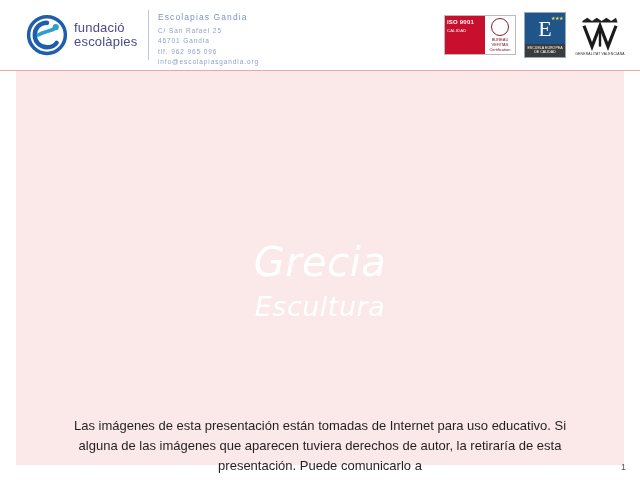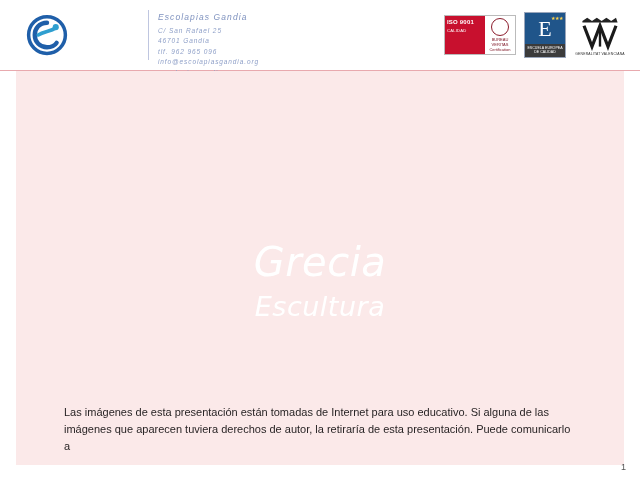--- a/index.html
+++ b/index.html
@@ -71,21 +71,20 @@
   }
   .addr {
     position: absolute;
     left: 158px;
     top: 11px;
     color: #8fa0c8;
     font-size: 6.5px;
     line-height: 1.62;
     letter-spacing: 0.9px;
     white-space: nowrap;
-    font-style: italic;
   }
   .addr .addr-title {
     font-size: 8.5px;
     letter-spacing: 1.1px;
     color: #7f92bf;
     margin-bottom: 1px;
   }
   .addr .addr-web {
     color: #8fa0c8;
   }
@@ -237,23 +236,24 @@
     color: #ffffff;
     font-style: italic;
     font-weight: 300;
     margin-top: 8px;
     letter-spacing: 0.5px;
   }
 
   .disclaimer {
     position: absolute;
     left: 48px;
-    top: 333px;
+    top: 345px;
     width: 512px;
-    font-size: 11px;
+    text-align: center;
+    font-size: 13px;
     color: #231f20;
     line-height: 1.55;
   }
   .disclaimer .email {
     color: #d1305c;
     text-decoration: underline;
   }
 
   .page-number {
     position: absolute;
@@ -271,20 +271,24 @@
   <div class="header">
 
     <div class="logo-fundacio">
       <span class="logo-mark">
         <svg viewBox="0 0 48 48" width="42" height="42" aria-hidden="true">
           <circle cx="24" cy="24" r="21" fill="none" stroke="#1f5fa9" stroke-width="4"></circle>
           <path d="M24 10 C15 10 10 17 10 24 C10 32 16 38 24 38 C29 38 33 36 35 33" fill="none" stroke="#1f5fa9" stroke-width="5" stroke-linecap="round"></path>
           <path d="M14 24 C20 20 28 20 34 16" fill="none" stroke="#2f9fd0" stroke-width="4" stroke-linecap="round"></path>
           <circle cx="34" cy="15" r="3.5" fill="#2f9fd0"></circle>
         </svg>
+      </span>
+      <span class="logo-text">
+        <div class="l1">fundació</div>
+        <div class="l2">escolàpies</div>
       </span>
     </div>
 
     <div class="addr-divider"></div>
 
     <div class="addr">
       <div class="addr-title">Escolapias Gandia</div>
       <div>C/ San Rafael 25</div>
       <div>46701 Gandia</div>
       <div>tlf. 962 965 096</div>

